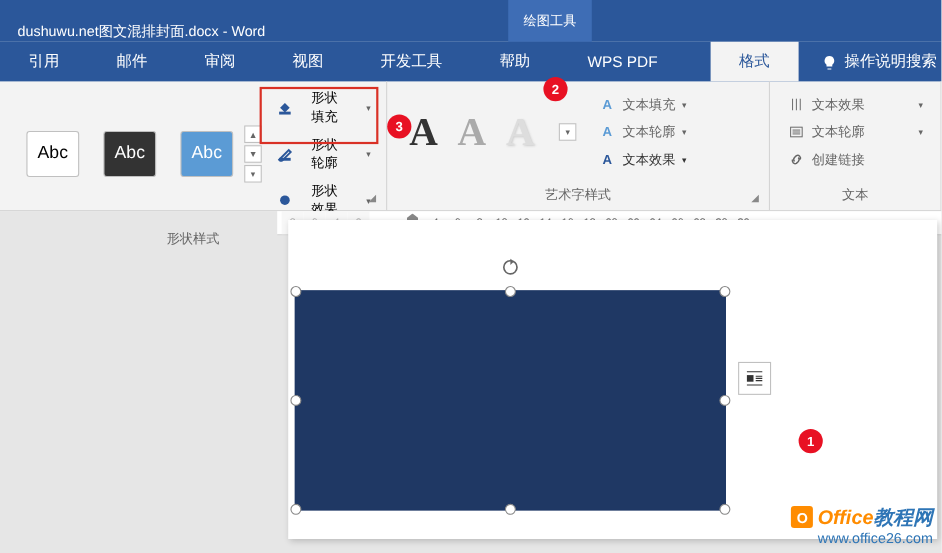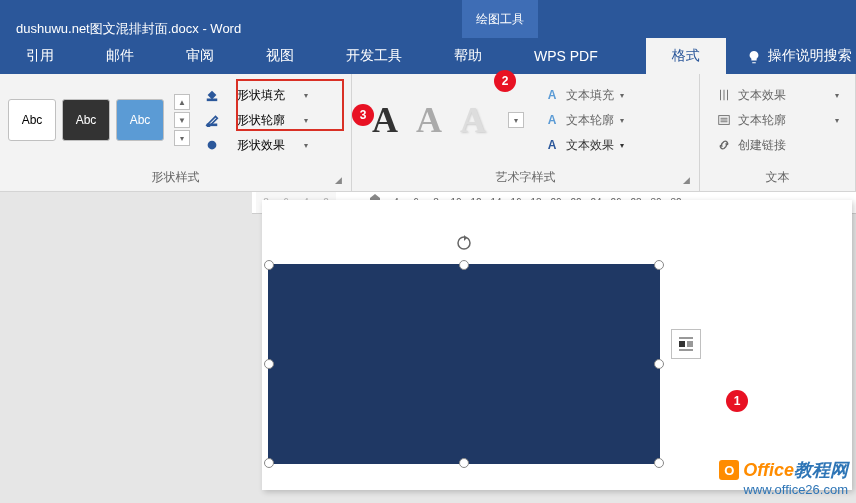--- a/index.html
+++ b/index.html
@@ -15,21 +15,21 @@
     .tab-spacer { width: 22px; }
     .tell-me { display: flex; align-items: flex-end; gap: 6px; margin-left: 20px; }
     
     .ribbon { background: #f3f3f3; height: 118px; display: flex; border-bottom: 1px solid #d4d4d4; }
     .group { border-right: 1px solid #d4d4d4; display: flex; flex-direction: column; position: relative; }
     .group-body { flex: 1; display: flex; align-items: center; padding: 4px 8px; }
     .group-label { text-align: center; font-size: 12px; color: #666; padding: 3px 0 5px; position: relative; }
     .dialog-launcher { position: absolute; right: 4px; bottom: 4px; width: 12px; height: 12px; font-size: 9px; color: #888; }
     
     .style-gallery { display: flex; gap: 6px; align-items: center; }
-    .style-item { width: 48px; height: 42px; border: 1px solid #c0c0c0; border-radius: 3px; display: flex; align-items: center; justify-content: center; font-size: 12px; background: #fff; }
+    .style-item { width: 48px; height: 42px; border: 1px solid #c0c0c0; border-radius: 3px; display: flex; align-items: center; justify-content: center; font-size: 16px; background: #fff; margin-left: 16px; }
     .style-item.dark { background: #333; color: #fff; }
     .style-item.blue { background: #5b9bd5; color: #fff; }
     .gallery-nav { display: flex; flex-direction: column; margin-left: 4px; gap: 2px; }
     .gallery-btn { width: 16px; height: 16px; border: 1px solid #c0c0c0; background: #fff; font-size: 8px; display: flex; align-items: center; justify-content: center; color: #666; }
     
     .shape-tools { display: flex; flex-direction: column; gap: 2px; margin-left: 8px; }
     .shape-tool { display: flex; align-items: center; gap: 17px; font-size: 12px; padding: 3px 6px; cursor: pointer; }
     .shape-tool .dd { font-size: 8px; color: #666; margin-left: 2px; }
     .highlight-box { border: 2px solid #d93025; position: absolute; left: 236px; top: 5px; width: 108px; height: 52px; pointer-events: none; }
     

